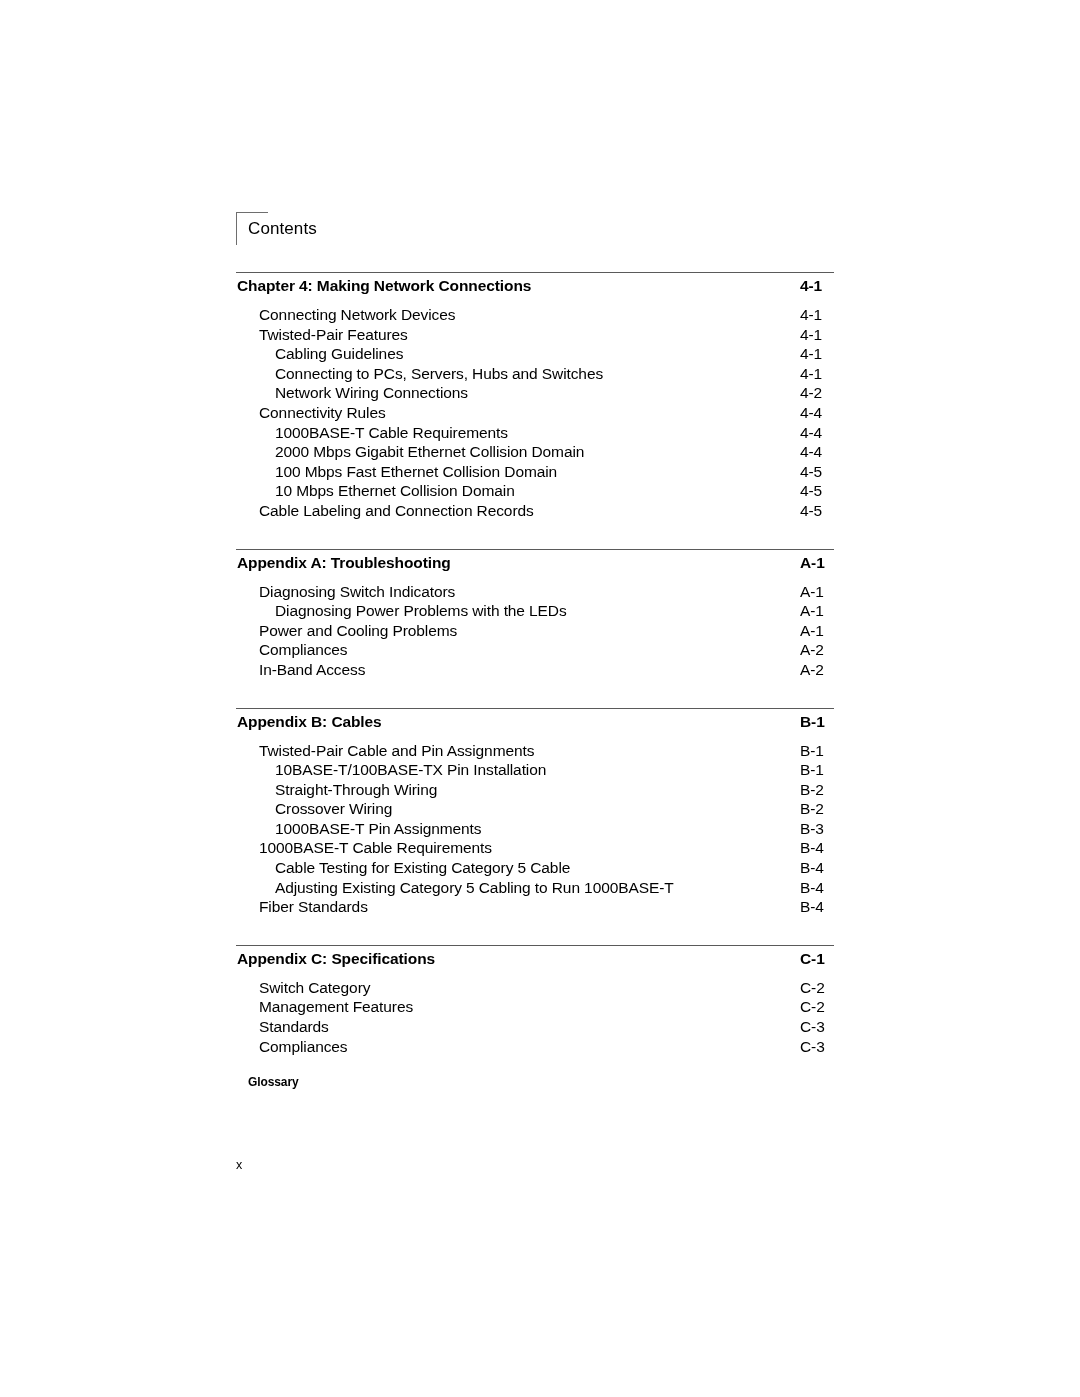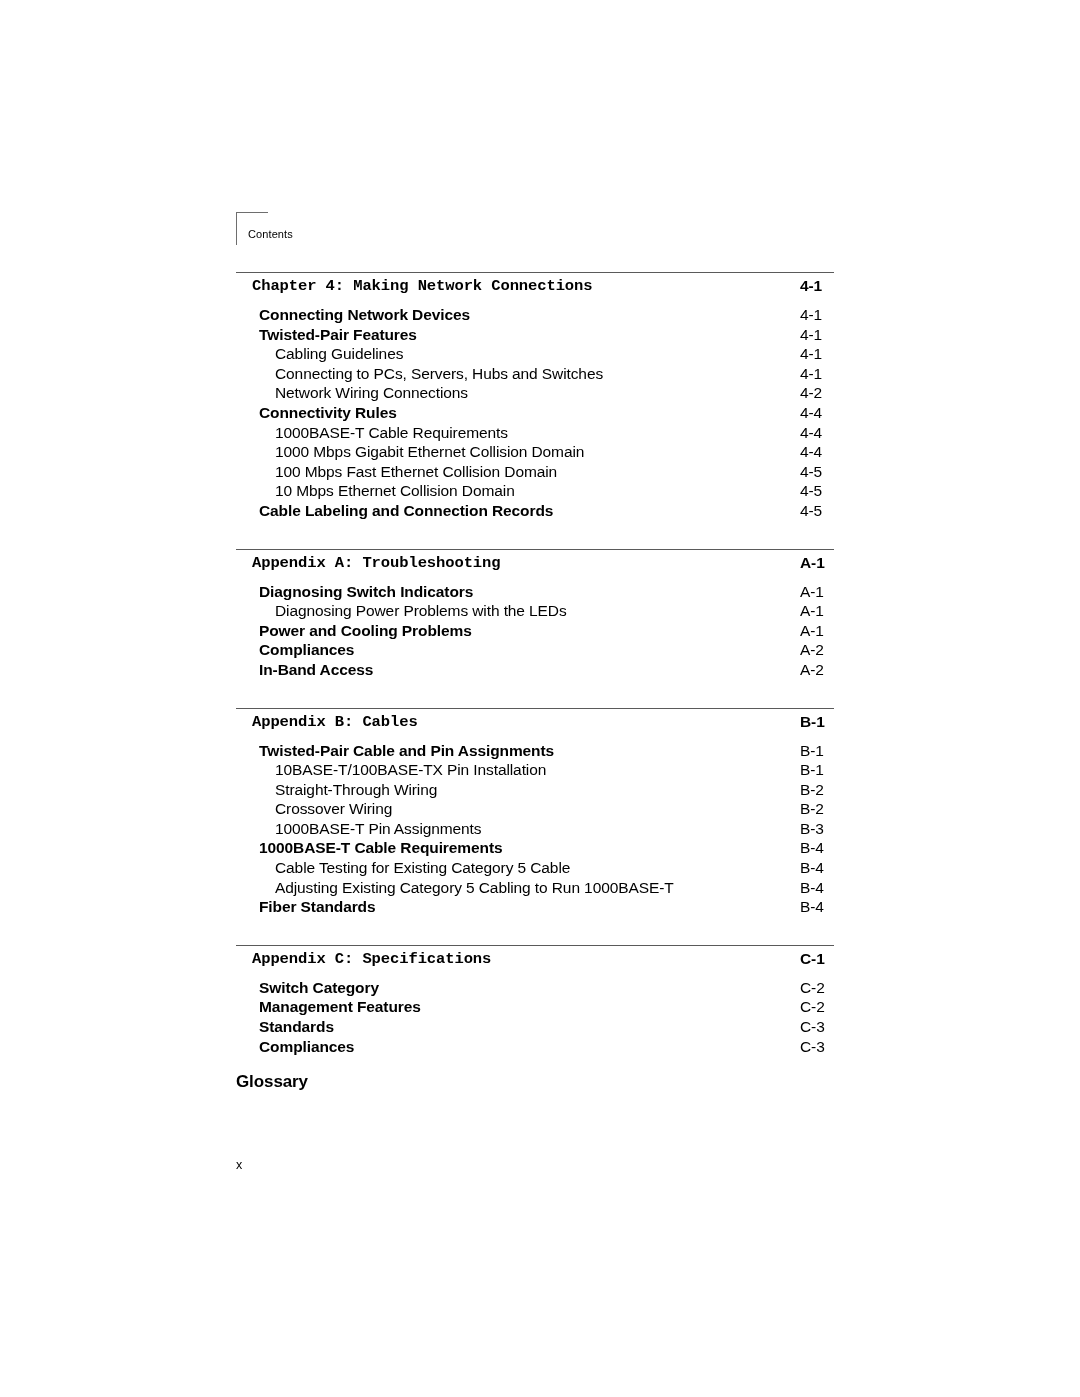--- a/index.html
+++ b/index.html
@@ -43,22 +43,22 @@
     position: absolute;
     left: 0;
     top: 0;
     width: 1px;
     height: 33px;
     background: #6e6e6e;
   }
   .running-header .header-label {
     position: absolute;
     left: 12px;
-    top: 15px;
-    font-size: 11px;
+    top: 9px;
+    font-size: 17px;
     line-height: 15px;
     letter-spacing: 0.1px;
     white-space: nowrap;
   }
 
   
   .toc {
     position: absolute;
     left: 236px;
     top: 272px;
@@ -100,35 +100,35 @@
   
   .row.heading {
     height: 26px;
     line-height: 26px;
   }
   .row.heading .label,
   .row.heading .page {
     font-weight: bold;
     font-size: 15.5px;
   }
-  .row.heading .label { left: 16px; font-family: Liberation Mono, monospace; }
+  .row.heading .label { left: 1px; }
 
   
   .row.plain-heading {
     height: 26px;
     line-height: 26px;
   }
   .row.plain-heading .label {
-    left: 0px;
+    left: 12px;
     font-weight: bold;
-    font-size: 17px;
-  }
-
-  
-  .row.lvl1 .label { left: 23px; font-weight: bold; }
+    font-size: 12px;
+  }
+
+  
+  .row.lvl1 .label { left: 23px; }
   .row.lvl2 .label { left: 39px; }
 
   
   .gap-after-heading { height: 6px; }
   .gap-before-rule   { height: 28px; }
   .gap-plain         { height: 13px; }
 
   .folio {
     position: absolute;
     left: 236px;
@@ -178,21 +178,21 @@
         </div>
         <div class="row lvl1">
           <span class="label">Connectivity Rules</span>
           <span class="page">4-4</span>
         </div>
         <div class="row lvl2">
           <span class="label">1000BASE-T Cable Requirements</span>
           <span class="page">4-4</span>
         </div>
         <div class="row lvl2">
-          <span class="label">1000 Mbps Gigabit Ethernet Collision Domain</span>
+          <span class="label">2000 Mbps Gigabit Ethernet Collision Domain</span>
           <span class="page">4-4</span>
         </div>
         <div class="row lvl2">
           <span class="label">100 Mbps Fast Ethernet Collision Domain</span>
           <span class="page">4-5</span>
         </div>
         <div class="row lvl2">
           <span class="label">10 Mbps Ethernet Collision Domain</span>
           <span class="page">4-5</span>
         </div>

